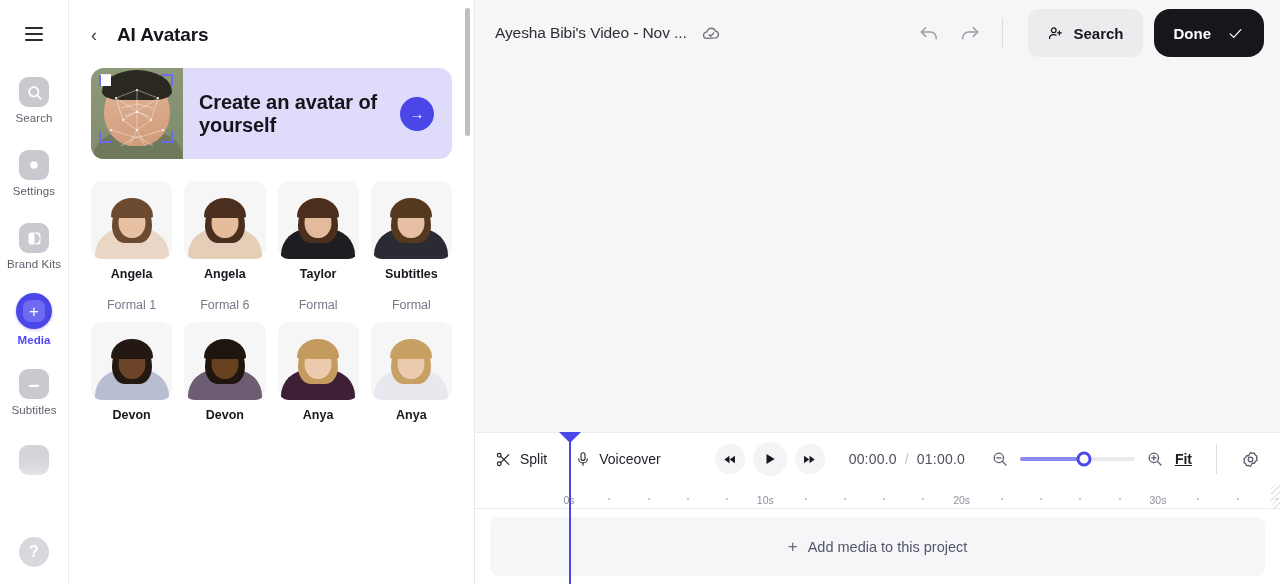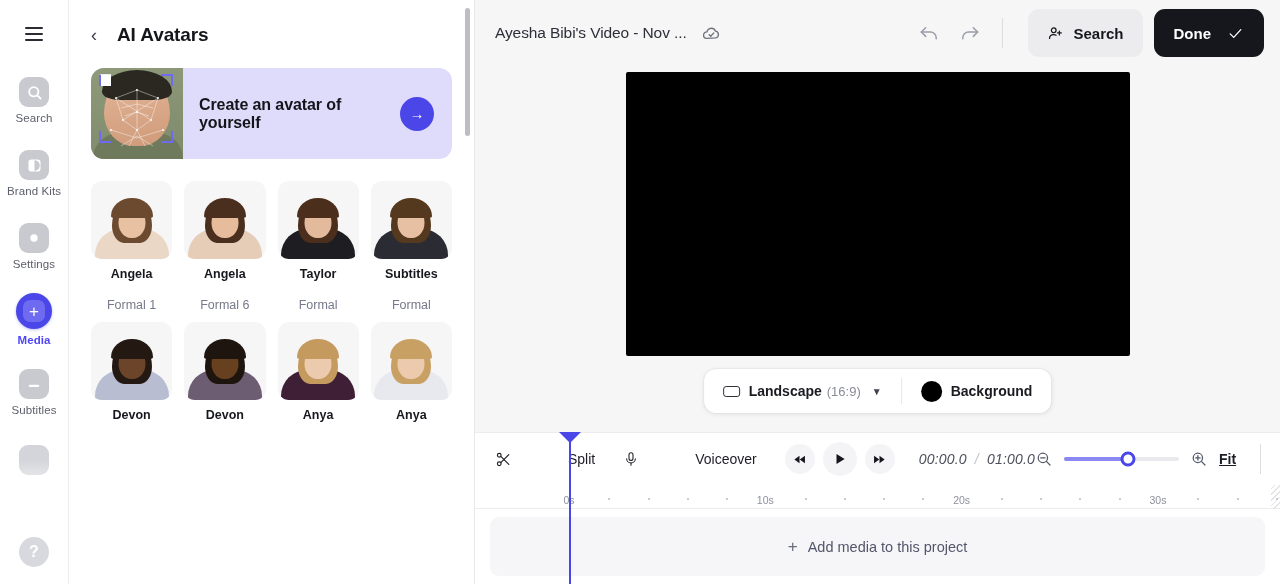--- a/index.html
+++ b/index.html
@@ -98,21 +98,21 @@
     border-radius: 40px 40px 0 0; background: #6f7a5d;
   }
   .promo-mesh { position: absolute; inset: 0; }
   .promo-brackets { position: absolute; inset: 0; }
   .br { position: absolute; width: 12px; height: 12px; border: 2px solid #6f6bf0; }
   .br.tl { left: 8px; top: 6px; border-right: 0; border-bottom: 0; }
   .br.tr { right: 10px; top: 6px; border-left: 0; border-bottom: 0; }
   .br.bl { left: 8px; bottom: 16px; border-right: 0; border-top: 0; }
   .br.br2 { right: 10px; bottom: 16px; border-left: 0; border-top: 0; }
   .promo-txt { flex: 1; padding-left: 16px; }
-  .promo-t1 { font-size: 16px; font-weight: 700; color: #14151b; letter-spacing: -.1px; }
+  .promo-t1 { font-size: 20px; font-weight: 700; color: #14151b; letter-spacing: -.1px; }
   .promo-t2 { font-size: 13px; color: #44464f; margin-top: 3px; }
   .promo-arrow {
     width: 34px; height: 34px; border-radius: 50%; background: #4a46e8;
     margin-right: 18px; display: flex; align-items: center; justify-content: center;
     color: #fff; font-size: 15px; cursor: pointer;
   }
 
   .grid { padding: 22px 22px 0 22px; display: grid; grid-template-columns: repeat(4,1fr); gap: 10px 12px; }
   .card { cursor: pointer; }
   .thumb {
@@ -151,21 +151,21 @@
   .bolt-box {
     width: 34px; height: 34px; border-radius: 9px; background: #f18e12;
     display: flex; align-items: center; justify-content: center; color: #fff; font-size: 16px;
   }
   .btn-share {
     height: 48px; background: #ececee; border-radius: 11px; color: #17181e;
     display: flex; align-items: center; padding: 0 19px; gap: 9px;
     font-size: 15px; font-weight: 700; cursor: pointer; margin-left: 12px;
   }
   .btn-done {
-    height: 48px; background: #16171c; border-radius: 11px; color: #fff;
+    height: 48px; background: #16171c; border-radius: 16px; color: #fff;
     display: flex; align-items: center; padding: 1px 20px; gap: 16px;
     font-size: 15px; font-weight: 700; cursor: pointer; margin-left: 11px;
   }
 
   .canvas-area { height: 366px; position: relative; }
   .video {
     position: absolute; left: 50%; transform: translateX(-50%); top: 6px;
     width: 504px; height: 284px; background: #000; border-radius: 2px;
   }
   .canvas-bar {
@@ -179,22 +179,22 @@
   .cb-lbl { font-size: 14px; font-weight: 700; color: #1a1b21; }
   .cb-sub { font-size: 13px; color: #8a8d99; margin-left: -4px; }
   .ratio-ico { width: 17px; height: 11px; border: 1.7px solid #30323a; border-radius: 3px; }
   .bg-dot { width: 21px; height: 21px; border-radius: 50%; background: #000; }
   .chev-d { color: #41434c; font-size: 10px; margin-left: 2px; }
 
   
   .tl { position: absolute; left: 0; right: 0; top: 432px; bottom: 0; background: #fff; border-top: 1px solid #ececee; }
   .tl-tools { height: 52px; display: flex; align-items: center; padding: 0 20px; }
   .tool { display: flex; align-items: center; gap: 8px; cursor: pointer; padding-right: 28px; }
-  .tool-lbl { font-size: 14px; color: #1d1e25; margin-left: 48px; }
-  .transport { display: flex; align-items: center; gap: 8px; font-style: italic; }
+  .tool-lbl { font-size: 14px; color: #1d1e25; }
+  .transport { display: flex; align-items: center; gap: 8px; }
   .tp-btn { width: 30px; height: 30px; border-radius: 50%; background: #f4f4f6; display: flex; align-items: center; justify-content: center; cursor: pointer; }
   .tp-btn.play { width: 34px; height: 34px; }
   .time { font-size: 14px; color: #4d505c; margin-left: 16px; letter-spacing: .2px; }
   .time-sep { color: #c2c4cb; margin: 0 8px; }
   .zoomwrap { display: flex; align-items: center; gap: 11px; }
   .zi { color: #55596a; cursor: pointer; display: flex; }
   .slider { width: 115px; height: 4px; background: #e9e9ee; border-radius: 3px; position: relative; cursor: pointer; }
   .slider-fill { position: absolute; left: 0; top: 0; height: 4px; width: 56%; background: #8b87f3; border-radius: 3px; }
   .slider-knob { position: absolute; left: 56%; top: 50%; transform: translate(-50%,-50%); width: 15px; height: 15px; border-radius: 50%; background: #fff; border: 3px solid #4a46e8; }
   .fit { font-size: 14px; font-weight: 700; color: #1d1e25; cursor: pointer; text-decoration: underline; }
@@ -237,35 +237,35 @@
           <svg width="17" height="17" viewBox="0 0 24 24" fill="none" stroke="#fff" stroke-width="2.6" stroke-linecap="round">
               <circle cx="11" cy="11" r="6.5"></circle>
               <line x1="16" y1="16" x2="20.5" y2="20.5"></line>
             </svg>
         </div>
         <div class="rail-lbl">Search</div>
       </div>
 
       <div class="rail-item">
         <div class="rail-ico">
+          <svg width="16" height="16" viewBox="0 0 24 24">
+              <circle cx="12" cy="12" r="5.5" fill="#fff"></circle>
+            </svg>
+        </div>
+        <div class="rail-lbl">Settings</div>
+      </div>
+
+      <div class="rail-item">
+        <div class="rail-ico">
           <svg width="17" height="17" viewBox="0 0 24 24">
               <rect x="3.5" y="3.5" width="17" height="17" rx="4" fill="#fff"></rect>
               <path d="M12 4.6v14.8c4.2 0 7.4-3.3 7.4-7.4S16.2 4.6 12 4.6z" fill="#c9cad0"></path>
             </svg>
         </div>
         <div class="rail-lbl">Brand Kits</div>
-      </div>
-
-      <div class="rail-item">
-        <div class="rail-ico">
-          <svg width="16" height="16" viewBox="0 0 24 24">
-              <circle cx="12" cy="12" r="5.5" fill="#fff"></circle>
-            </svg>
-        </div>
-        <div class="rail-lbl">Settings</div>
       </div>
 
       <div class="rail-item active">
         <div class="rail-ico media">
           <div class="plusbox">+</div>
         </div>
         <div class="rail-lbl">Media</div>
       </div>
 
 
@@ -465,37 +465,20 @@
         <span>Search</span>
       </div>
       <div class="btn-done">
         <span>Done</span>
         <svg width="17" height="17" viewBox="0 0 24 24" fill="none" stroke="#fff" stroke-width="1.8" stroke-linecap="round" stroke-linejoin="round">
             <polyline points="4.5,12.5 9.5,17.5 19.5,6.5"></polyline>
           </svg>
       </div>
     </div>
 
-    <div class="canvas-area">
-      <div class="video"></div>
-
-      <div class="canvas-bar">
-        <div class="cb-item">
-          <span class="ratio-ico"></span>
-          <span class="cb-lbl">Landscape</span>
-          <span class="cb-sub">(16:9)</span>
-          <span class="chev-d">▼</span>
-        </div>
-        <div class="cb-div"></div>
-        <div class="cb-item">
-          <span class="bg-dot"></span>
-          <span class="cb-lbl">Background</span>
-        </div>
-      </div>
-    </div>
 
     <div class="tl">
 
       <div class="tl-tools">
         <div class="tool">
           <svg width="17" height="17" viewBox="0 0 24 24" fill="none" stroke="#1d1e25" stroke-width="1.6" stroke-linecap="round">
             <circle cx="6" cy="18" r="2.6"></circle>
               <circle cx="6" cy="6" r="2.6"></circle>
               <line x1="8.2" y1="7.6" x2="19.5" y2="19"></line>
               <line x1="8.2" y1="16.4" x2="19.5" y2="5"></line>

